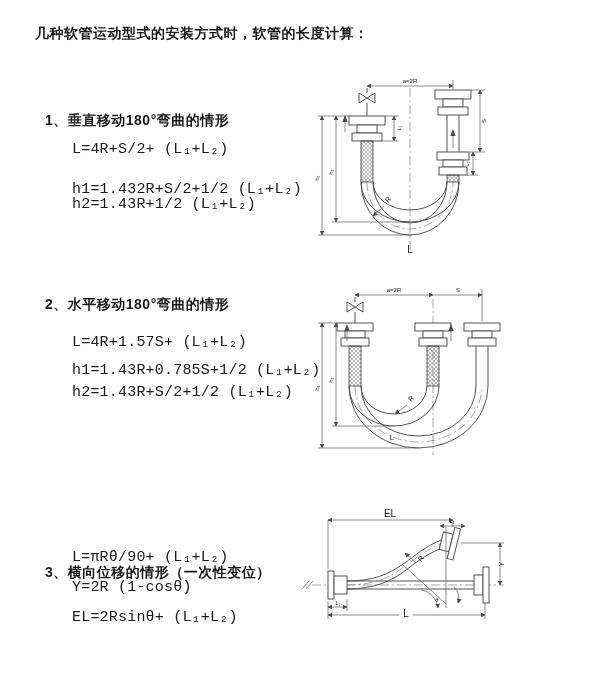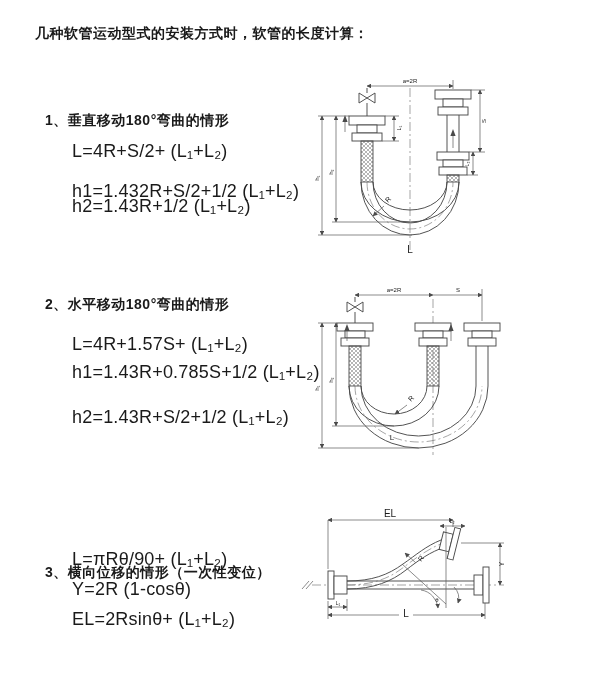--- a/index.html
+++ b/index.html
@@ -2,21 +2,21 @@
 <html><head>
 <meta charset="utf-8">
 <style>
   html,body{margin:0;padding:0;}
   body{
     width:600px;height:675px;background:#ffffff;position:relative;overflow:hidden;
     font-family:"Liberation Sans","DejaVu Sans",sans-serif;color:#1a1a1a;
   }
   .page-title{position:absolute;left:35px;top:25px;font-size:14px;font-weight:bold;letter-spacing:.5px;}
   .sec-heading{position:absolute;left:45px;font-size:14px;font-weight:bold;letter-spacing:.5px;}
-  .formula{position:absolute;left:72px;font-size:18px;letter-spacing:.2px;}
+  .formula{position:absolute;left:72px;font-size:15px;letter-spacing:.2px;font-family:Liberation Mono, monospace;}
   svg.diagram{position:absolute;}
   svg.diagram .ln{stroke:#4a4a4a;stroke-width:.95;fill:none;}
   svg.diagram .dim{stroke:#5a5a5a;stroke-width:.7;fill:none;}
   svg.diagram .cl{stroke:#6a6a6a;stroke-width:.6;fill:none;stroke-dasharray:9 3 2 3;}
   svg.diagram .part{stroke:#4a4a4a;stroke-width:.95;fill:#ffffff;}
   svg.diagram .hose{stroke:#4a4a4a;stroke-width:.9;}
   svg.diagram text{fill:#1b1b1b;stroke:none;font-family:"Liberation Sans","DejaVu Sans",sans-serif;}
   .t6{font-size:6px;} .t55{font-size:5.5px;} .t5{font-size:5px;} .t65{font-size:6.5px;}
   .t7{font-size:7px;} .t8{font-size:8px;} .t10{font-size:10px;}
 </style>
@@ -26,21 +26,21 @@
 <div class="page-title">几种软管运动型式的安装方式时，软管的长度计算：</div>
 
 <div class="sec-heading" style="top:112px;">1、垂直移动180°弯曲的情形</div>
 <div class="formula" style="top:141px;">L=4R+S/2+ (L₁+L₂)</div>
 <div class="formula" style="top:168px;margin-top:13px;">h1=1.432R+S/2+1/2 (L₁+L₂)</div>
 <div class="formula" style="top:196px;">h2=1.43R+1/2 (L₁+L₂)</div>
 
 <div class="sec-heading" style="top:296px;">2、水平移动180°弯曲的情形</div>
 <div class="formula" style="top:334px;">L=4R+1.57S+ (L₁+L₂)</div>
 <div class="formula" style="top:362px;">h1=1.43R+0.785S+1/2 (L₁+L₂)</div>
-<div class="formula" style="top:407px;">h2=1.43R+S/2+1/2 (L₁+L₂)</div>
+<div class="formula" style="top:384px;">h2=1.43R+S/2+1/2 (L₁+L₂)</div>
 
 <div class="sec-heading" style="top:518px;margin-top:46px;">3、横向位移的情形（一次性变位）</div>
 <div class="formula" style="top:549px;">L=πRθ/90+ (L₁+L₂)</div>
 <div class="formula" style="top:579px;">Y=2R (1-cosθ)</div>
 <div class="formula" style="top:609px;">EL=2Rsinθ+ (L₁+L₂)</div>
 
 <svg class="diagram" style="left:312px;top:70px;" width="246" height="192" viewBox="0 0 246 192">
   <defs>
     <marker id="m1" viewBox="0 0 10 10" refX="9" refY="5" markerWidth="7" markerHeight="7" orient="auto-start-reverse">
       <path d="M0,0 L10,5 L0,10 z" fill="#4a4a4a"></path>

